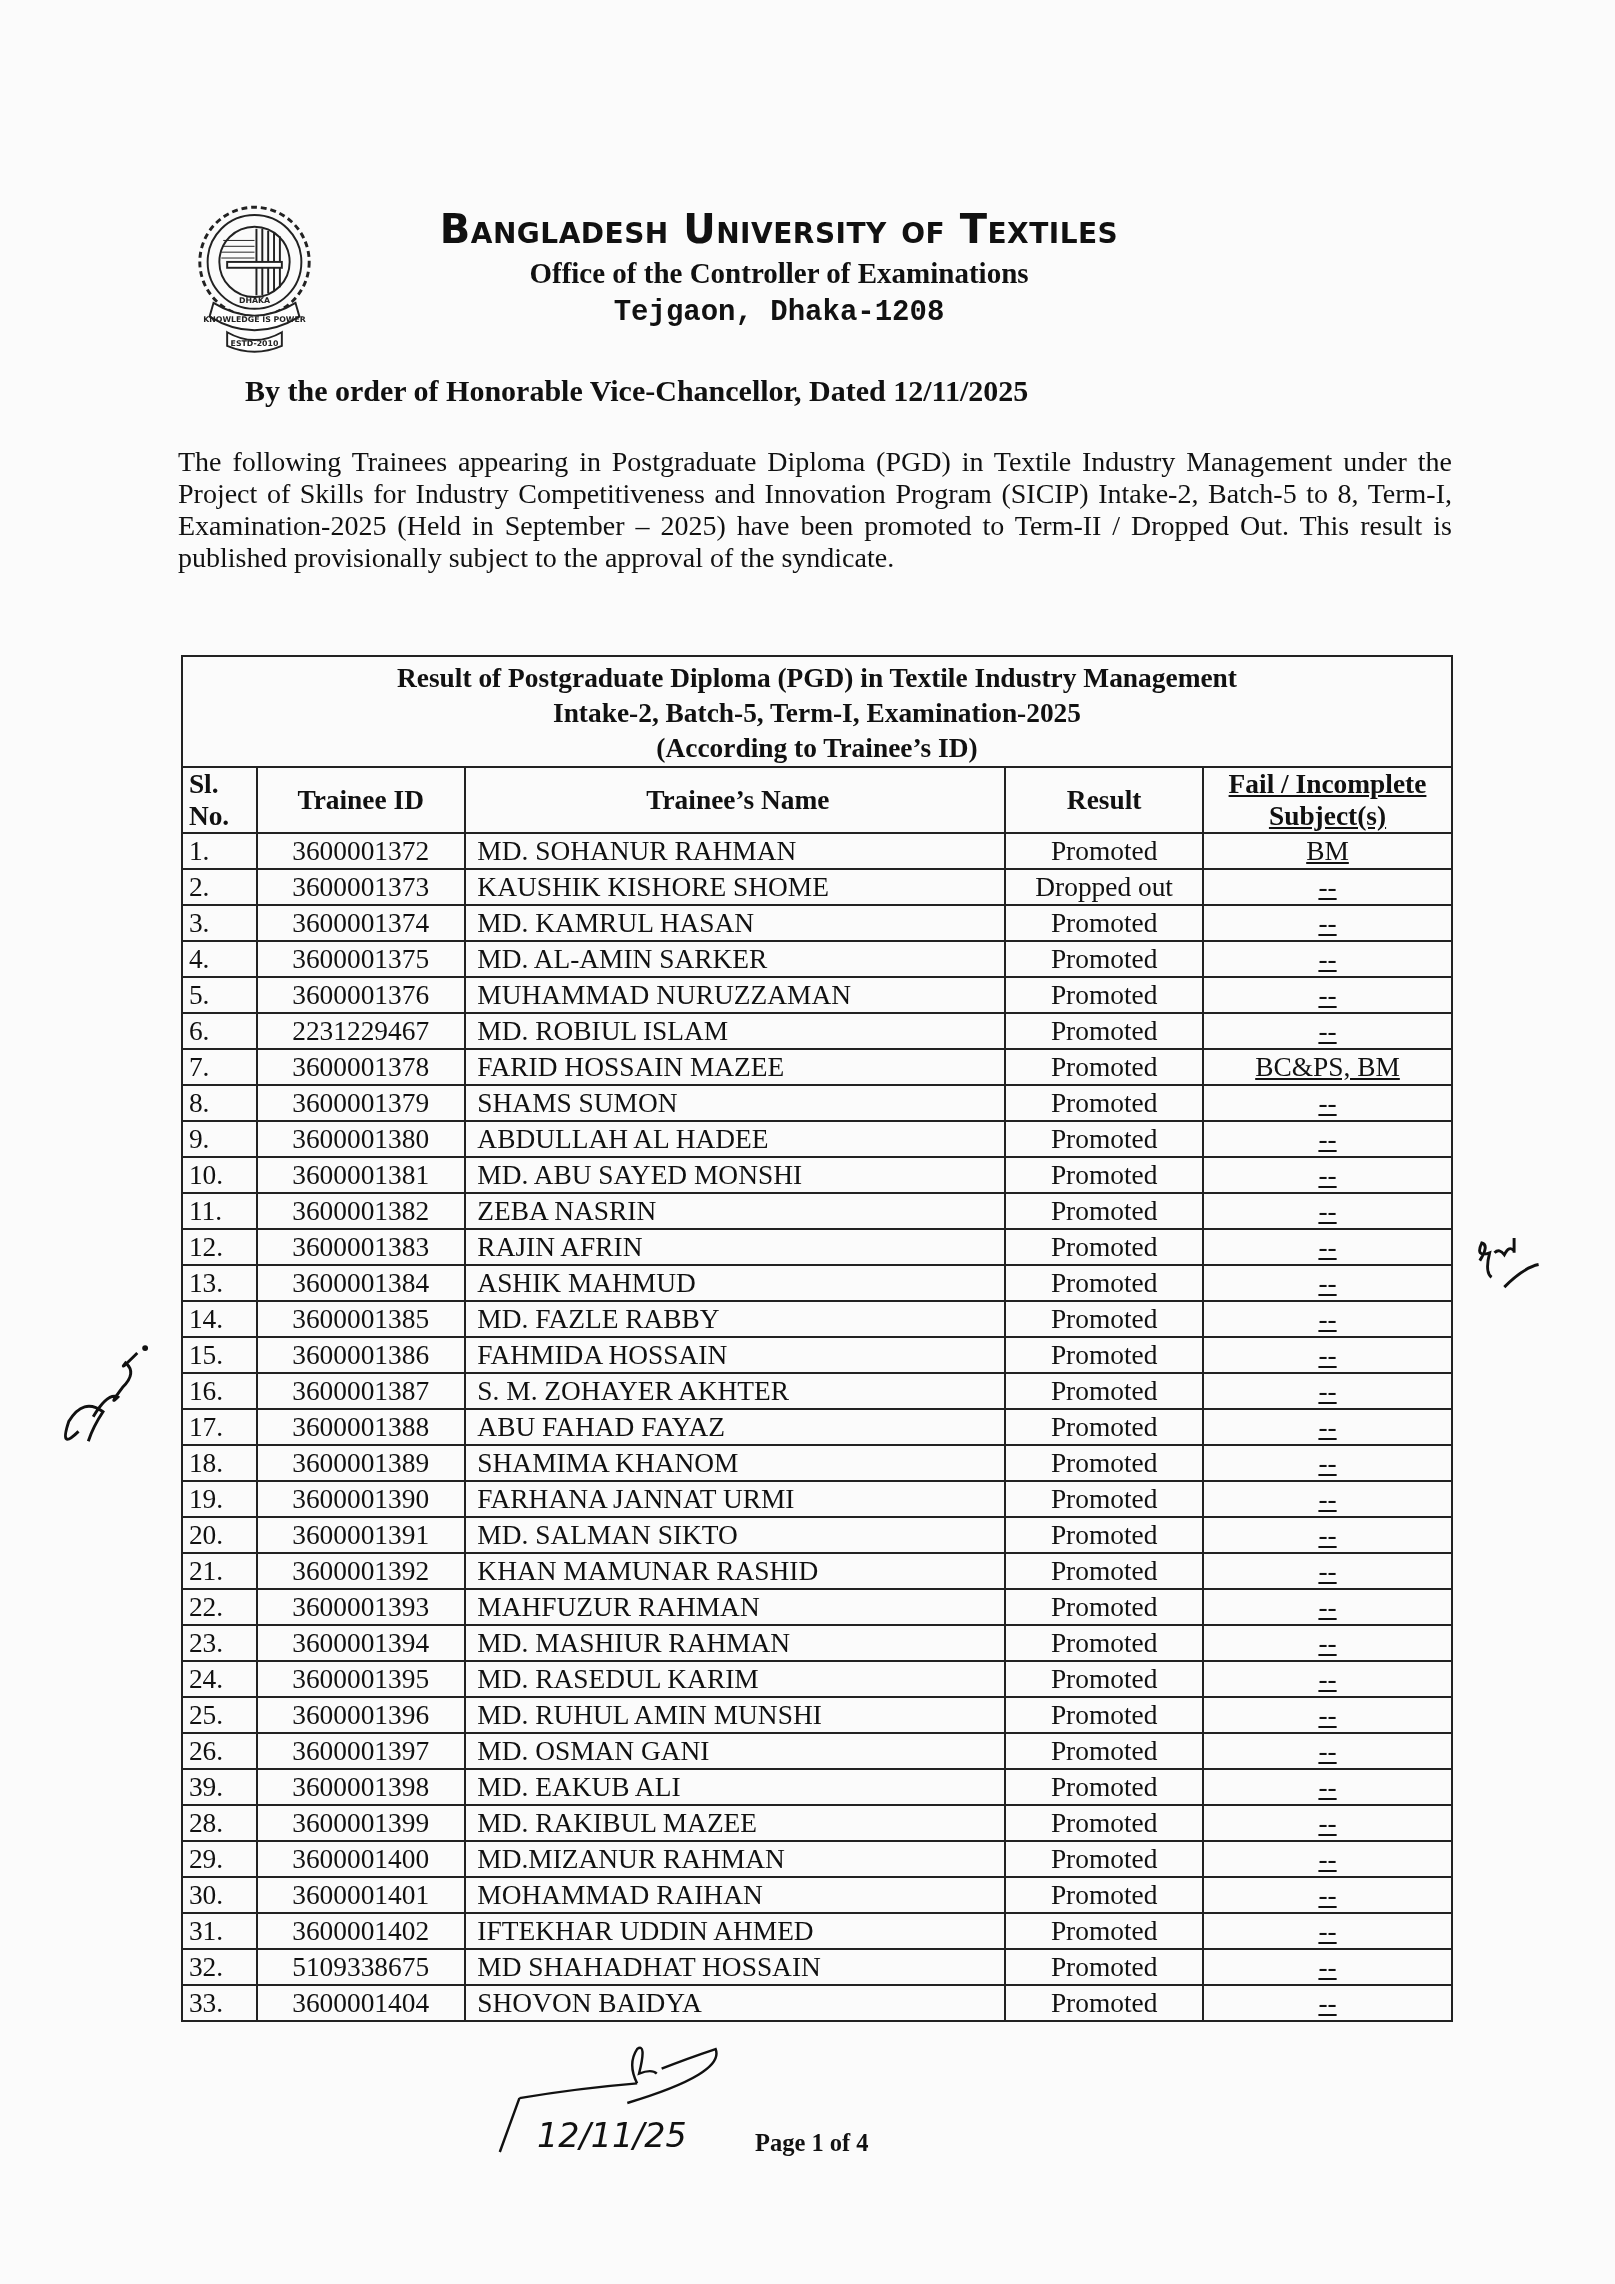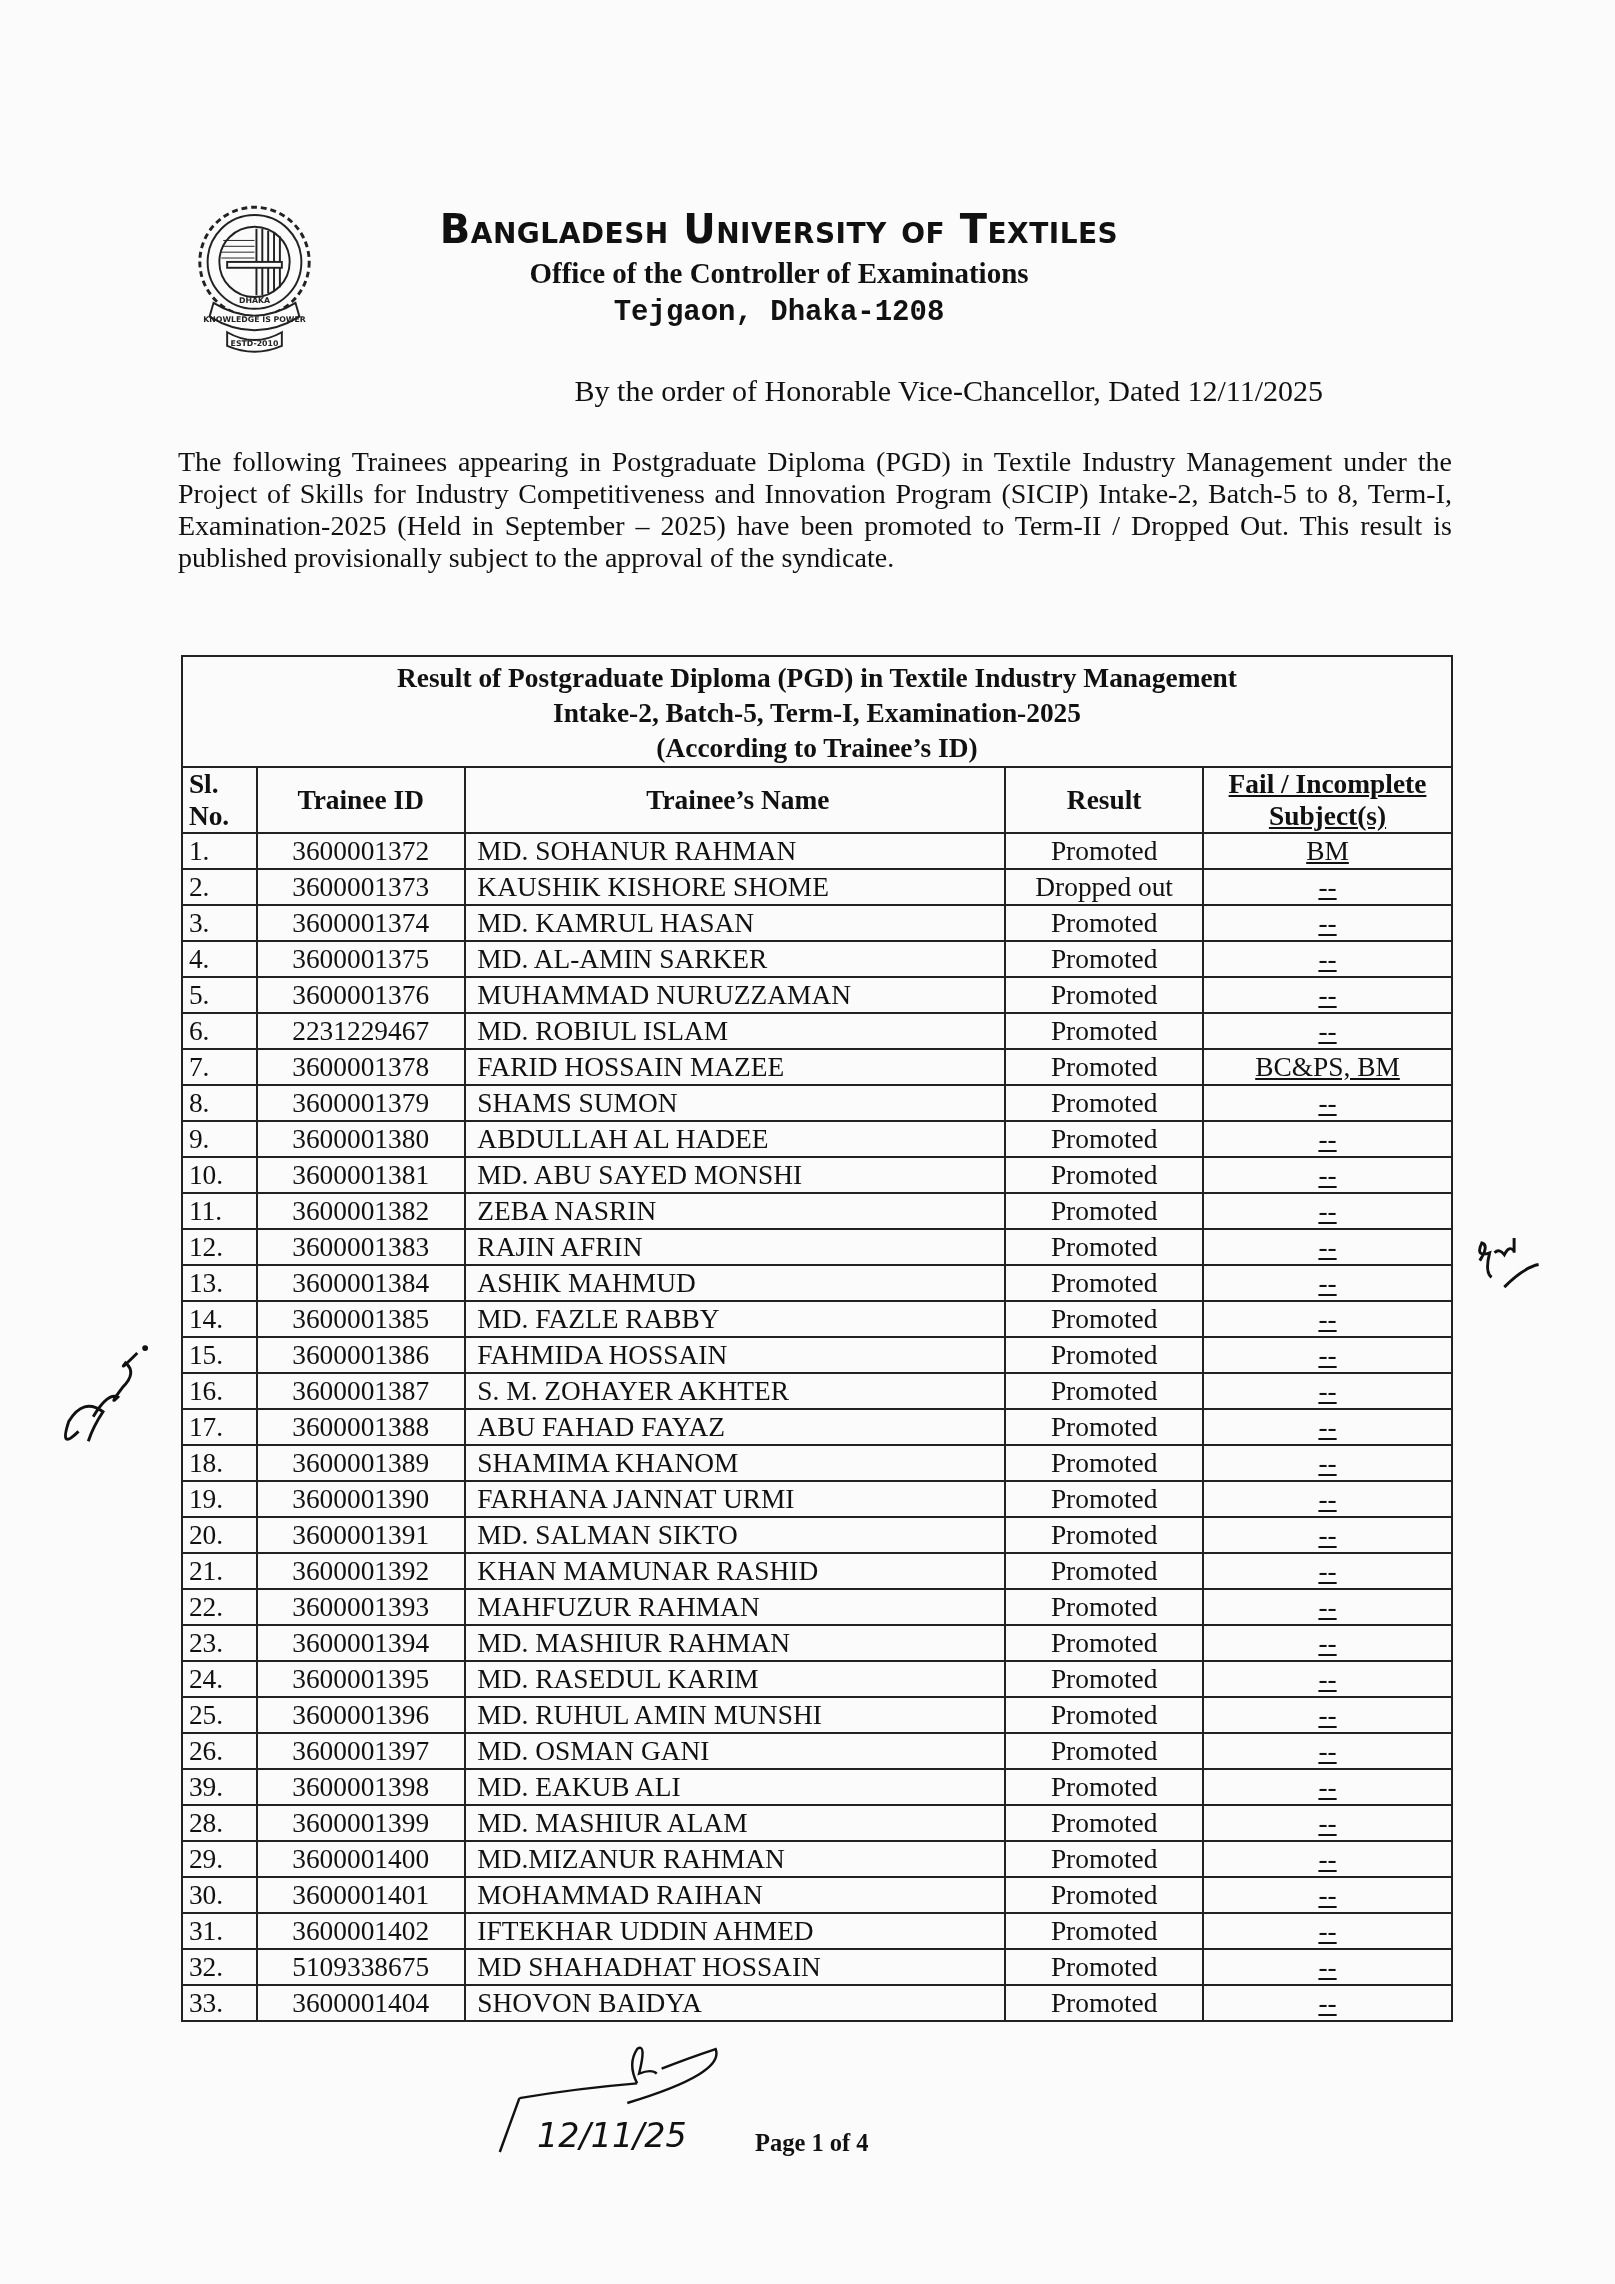--- a/index.html
+++ b/index.html
@@ -6,21 +6,21 @@
   body {
     width: 1615px; height: 2285px; background: #fbfbfb; position: relative;
     font-family: "Liberation Serif", "DejaVu Serif", serif; color: #111;
     overflow: hidden;
   }
   .logo { position: absolute; left: 192px; top: 201px; width: 125px; height: 157px; }
   .hdr { position: absolute; left: 323px; width: 912px; text-align: center; }
   .univ { top: 206px; font-family: "DejaVu Sans", sans-serif; font-weight: bold; font-size: 40px; letter-spacing: 0.5px; font-variant: small-caps; }
   .office { top: 257px; font-size: 29px; font-weight: bold; }
   .addr { top: 296px; font-size: 29px; font-weight: bold; font-family: Liberation Mono, monospace; }
-  .order { position: absolute; left: 245px; width: 1078px; top: 374px; text-align: right; font-size: 30px; font-weight: normal; }
+  .order { position: absolute; left: 245px; width: 1078px; top: 374px; text-align: left; font-size: 30px; font-weight: bold; }
   .para { position: absolute; left: 178px; width: 1274px; top: 446px; font-size: 28px; line-height: 32px; text-align: justify; }
   table.res { position: absolute; left: 181px; top: 655px; width: 1272px; border-collapse: collapse; font-size: 27.4px; }
   table.res td, table.res th { border: 2px solid #222; padding: 0 5.9px; height: 34px; line-height: 32px; }
   .caption-cell { text-align: center; font-weight: bold; line-height: 35px !important; padding: 3.9px 0 0 0 !important; }
   th { font-weight: bold; line-height: 33px; }
   .c-sl { width: 61px; text-align: left; }
   .c-id { width: 194px; text-align: center; }
   .c-nm { width: 521px; text-align: left; padding-left: 11.8px !important; }
   .c-rs { width: 184px; text-align: center; }
   .c-fl { text-align: center; text-decoration: underline; }
@@ -268,21 +268,21 @@
       <tr>
         <td class="c-sl">39.</td>
         <td class="c-id">3600001398</td>
         <td class="c-nm">MD. EAKUB ALI</td>
         <td class="c-rs">Promoted</td>
         <td class="c-fl">--</td>
       </tr>
       <tr>
         <td class="c-sl">28.</td>
         <td class="c-id">3600001399</td>
-        <td class="c-nm">MD. MASHIUR ALAM</td>
+        <td class="c-nm">MD. RAKIBUL MAZEE</td>
         <td class="c-rs">Promoted</td>
         <td class="c-fl">--</td>
       </tr>
       <tr>
         <td class="c-sl">29.</td>
         <td class="c-id">3600001400</td>
         <td class="c-nm">MD.MIZANUR RAHMAN</td>
         <td class="c-rs">Promoted</td>
         <td class="c-fl">--</td>
       </tr>

